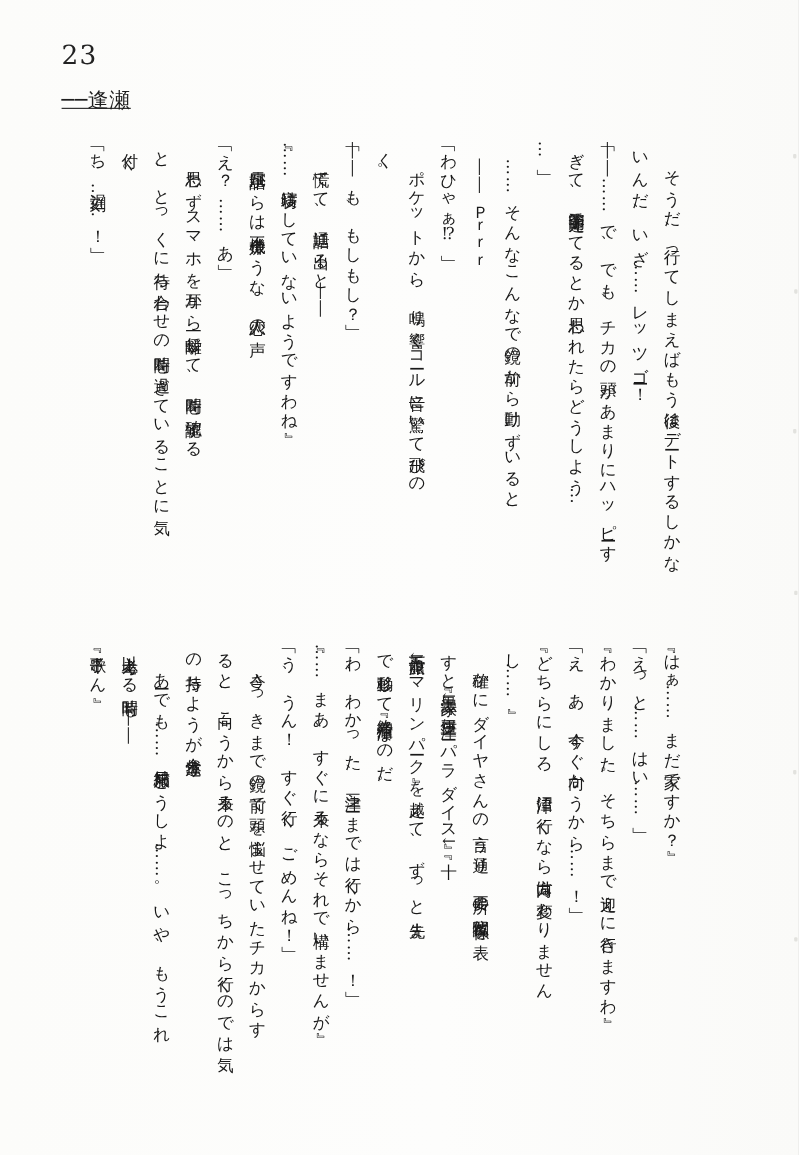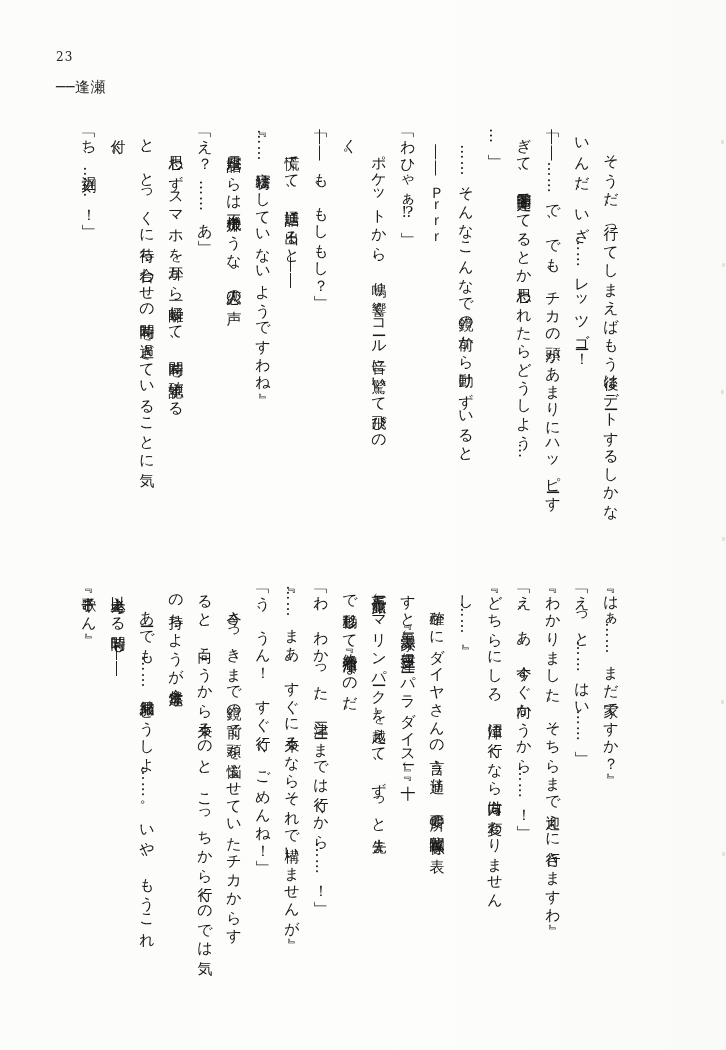--- a/index.html
+++ b/index.html
@@ -13,34 +13,35 @@
     height: 1050px;
     margin: 0 auto;
     background: linear-gradient(90deg, #fcfcfa 0%, #fdfdfc 55%, #fafaf8 100%);
     overflow: hidden;
     font-family: "DejaVu Serif", "Liberation Serif", serif;
     color: #1b1b1b;
   }
   .pagenum {
     position: absolute;
     left: 56px;
-    top: 50px;
-    font-size: 12px;
+    top: 36px;
+    font-size: 24px;
     letter-spacing: 1px;
     color: #222;
     text-align: right;
   }
   .chapter {
     position: absolute;
     left: 56px;
     top: 78px;
-    font-size: 15px;
+    font-size: 19px;
     letter-spacing: 0.5px;
     color: #1e1e1e;
     white-space: nowrap;
+    text-decoration: underline;
   }
   .vblock {
     position: absolute;
     right: 101px;
     writing-mode: vertical-rl;
     text-orientation: mixed;
     font-size: 15px;
     letter-spacing: 1.2px;
     color: #191919;
     white-space: nowrap;

